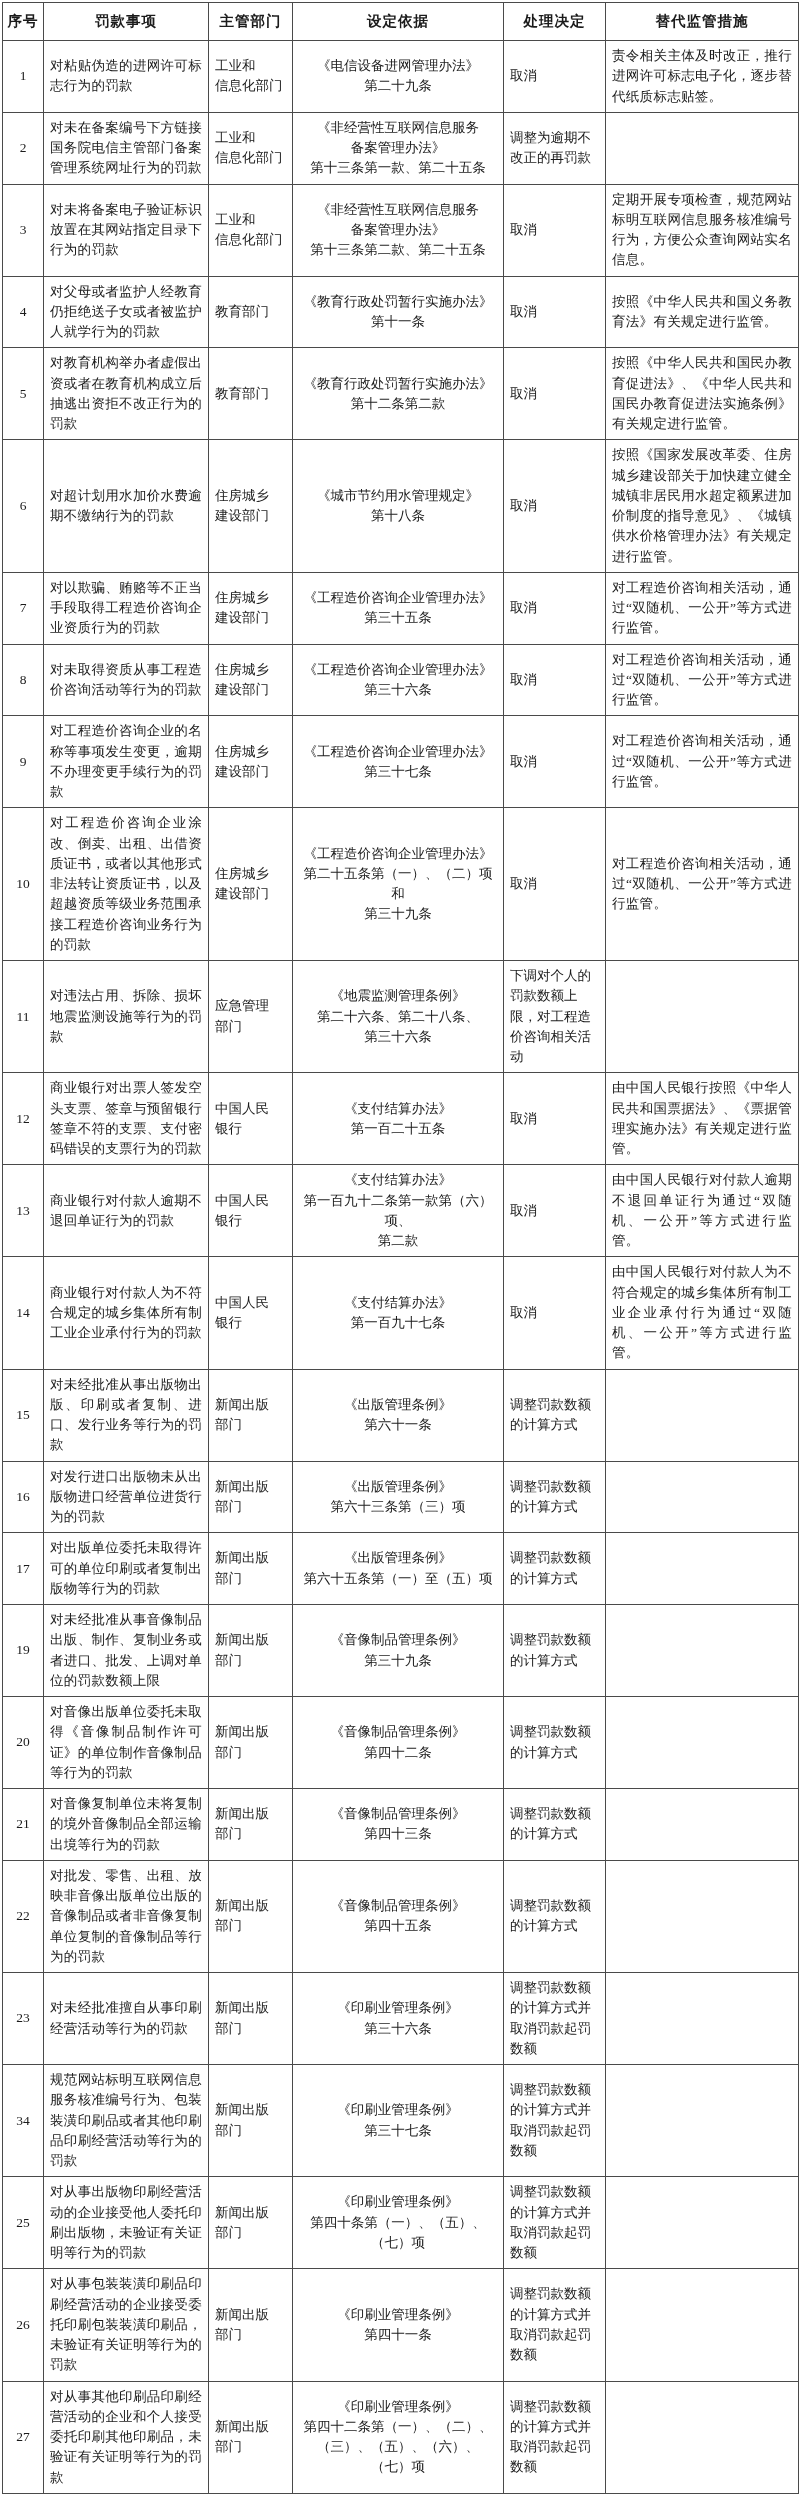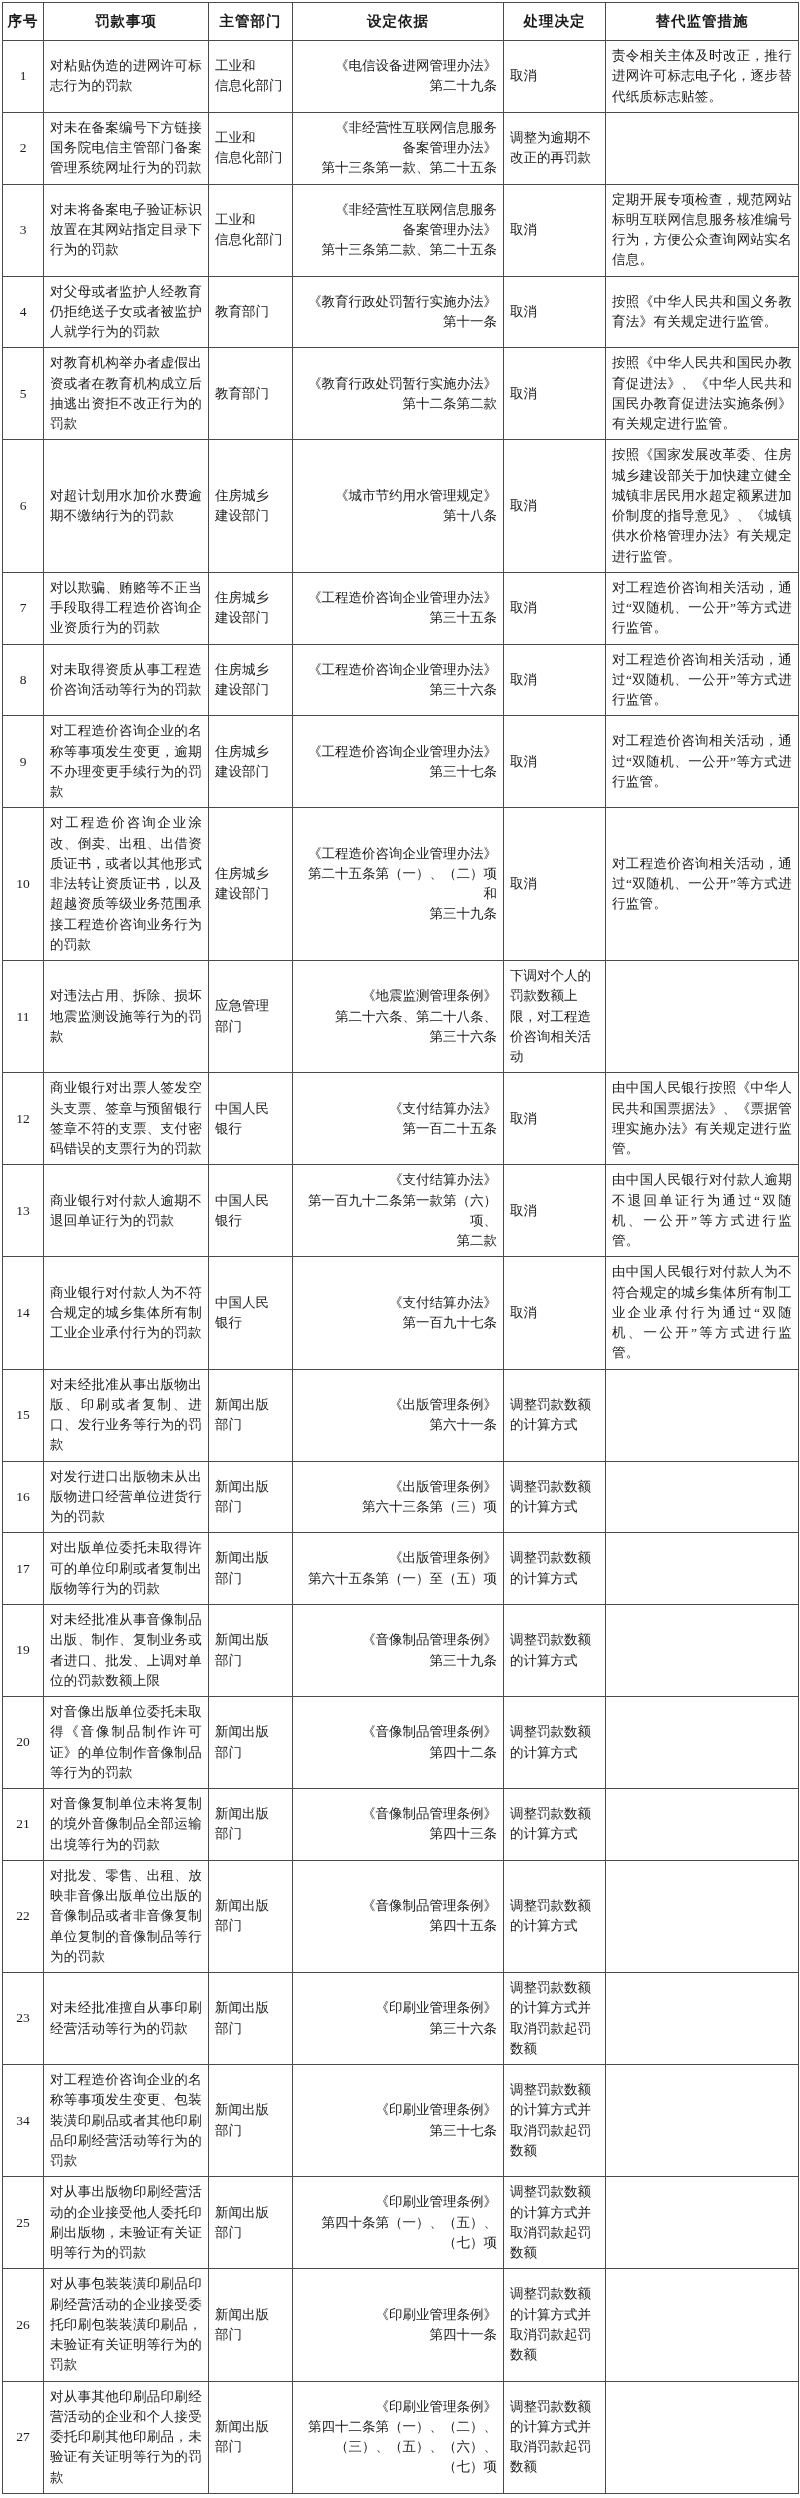--- a/index.html
+++ b/index.html
@@ -53,21 +53,21 @@
   }
   td.c-matter {
     text-align: justify;
     letter-spacing: 0.3px;
   }
   td.c-dept {
     text-align: left;
     white-space: pre-line;
   }
   td.c-basis {
-    text-align: right;
+    text-align: center;
     white-space: pre-line;
     font-size: 13px;
     padding: 5px 3px;
   }
   td.c-decision {
     text-align: left;
     padding: 5px 4px;
   }
   td.c-measure {
     text-align: justify;
@@ -339,21 +339,21 @@
     <td class="c-dept">新闻出版
 部门</td>
     <td class="c-basis">《印刷业管理条例》
 第三十六条</td>
     <td class="c-decision">调整罚款数额的计算方式并取消罚款起罚数额</td>
     <td class="c-measure"></td>
   </tr>
 
   <tr>
     <td class="c-no">34</td>
-    <td class="c-matter">对工程造价咨询企业的名称等事项发生变更、包装装潢印刷品或者其他印刷品印刷经营活动等行为的罚款</td>
+    <td class="c-matter">规范网站标明互联网信息服务核准编号行为、包装装潢印刷品或者其他印刷品印刷经营活动等行为的罚款</td>
     <td class="c-dept">新闻出版
 部门</td>
     <td class="c-basis">《印刷业管理条例》
 第三十七条</td>
     <td class="c-decision">调整罚款数额的计算方式并取消罚款起罚数额</td>
     <td class="c-measure"></td>
   </tr>
 
   <tr>
     <td class="c-no">25</td>

